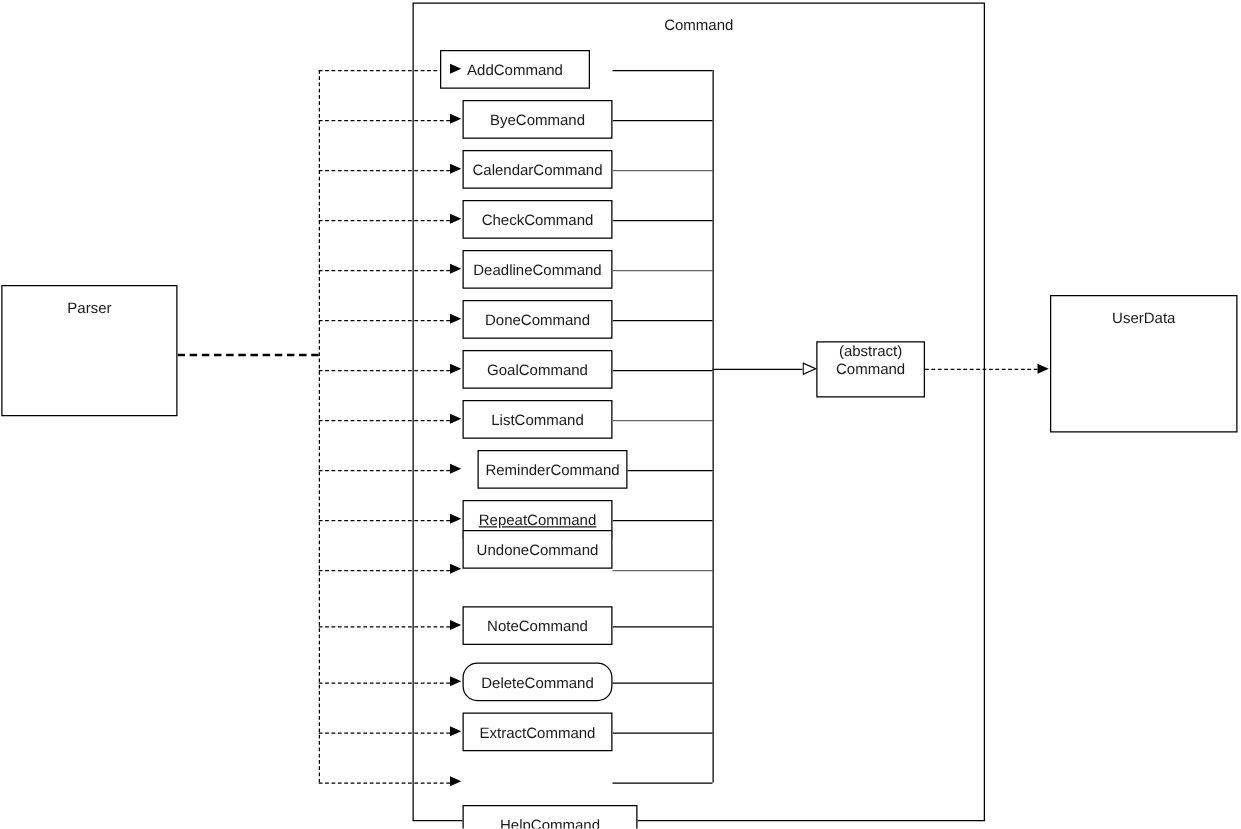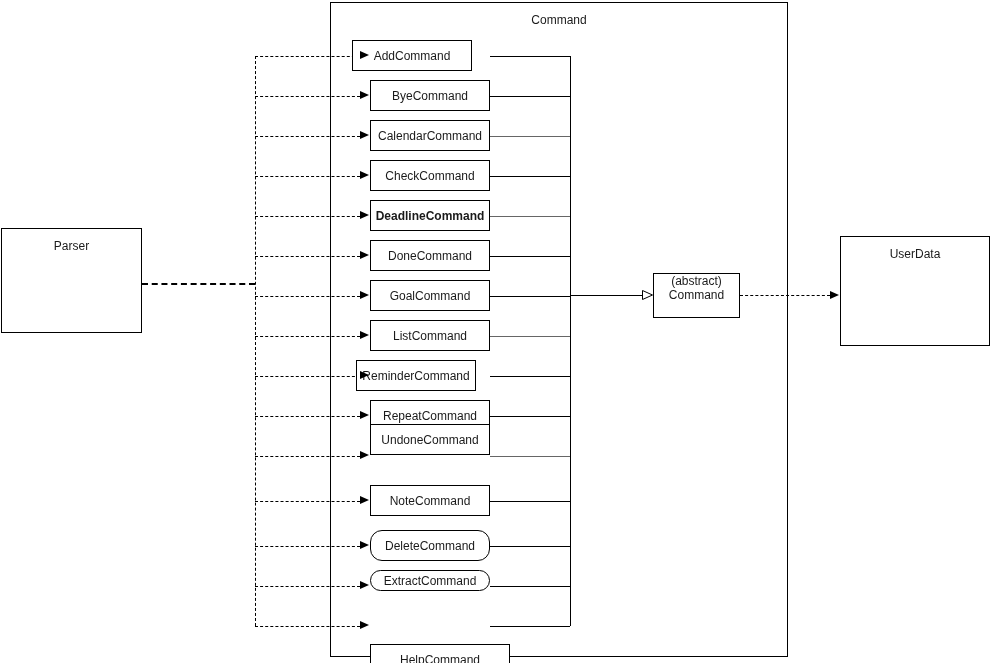--- a/index.html
+++ b/index.html
@@ -152,21 +152,21 @@
       </div>
       <div class="hline thick" style="left: 490px; top: 135.5px; width: 80px; height: 0px;"></div>
       <div class="dash-h" style="left: 255px; top: 135.5px; width: 105px; height: 0px;"></div>
       <div class="arrow-filled" style="left: 360px; top: 131px;"></div>
       <div class="node cmd-box" style="left: 370px; top: 160px; width: 120px; height: 31px;">
         <span class="node-label">CheckCommand</span>
       </div>
       <div class="hline" style="left: 490px; top: 175.5px; width: 80px; height: 0px;"></div>
       <div class="dash-h" style="left: 255px; top: 175.5px; width: 105px; height: 0px;"></div>
       <div class="arrow-filled" style="left: 360px; top: 171px;"></div>
-      <div class="node cmd-box" style="left: 370px; top: 200px; width: 120px; height: 31px; font-weight: bold;">
+      <div class="node cmd-box" style="left: 370px; top: 200px; width: 120px; height: 31px;">
         <span class="node-label">DeadlineCommand</span>
       </div>
       <div class="hline thick" style="left: 490px; top: 215.5px; width: 80px; height: 0px;"></div>
       <div class="dash-h" style="left: 255px; top: 215.5px; width: 105px; height: 0px;"></div>
       <div class="arrow-filled" style="left: 360px; top: 211px;"></div>
       <div class="node cmd-box" style="left: 370px; top: 240px; width: 120px; height: 31px;">
         <span class="node-label">DoneCommand</span>
       </div>
       <div class="hline" style="left: 490px; top: 255.5px; width: 80px; height: 0px;"></div>
       <div class="dash-h" style="left: 255px; top: 255.5px; width: 105px; height: 0px;"></div>
@@ -176,27 +176,27 @@
       </div>
       <div class="hline" style="left: 490px; top: 295.5px; width: 80px; height: 0px;"></div>
       <div class="dash-h" style="left: 255px; top: 295.5px; width: 105px; height: 0px;"></div>
       <div class="arrow-filled" style="left: 360px; top: 291px;"></div>
       <div class="node cmd-box" style="left: 370px; top: 320px; width: 120px; height: 31px;">
         <span class="node-label">ListCommand</span>
       </div>
       <div class="hline thick" style="left: 490px; top: 335.5px; width: 80px; height: 0px;"></div>
       <div class="dash-h" style="left: 255px; top: 335.5px; width: 105px; height: 0px;"></div>
       <div class="arrow-filled" style="left: 360px; top: 331px;"></div>
-      <div class="node cmd-box" style="left: 356px; top: 360px; width: 120px; height: 31px;">
+      <div class="node cmd-box" style="left: 382px; top: 360px; width: 120px; height: 31px;">
         <span class="node-label">ReminderCommand</span>
       </div>
       <div class="hline" style="left: 490px; top: 375.5px; width: 80px; height: 0px;"></div>
       <div class="dash-h" style="left: 255px; top: 375.5px; width: 105px; height: 0px;"></div>
       <div class="arrow-filled" style="left: 360px; top: 371px;"></div>
-      <div class="node cmd-box" style="left: 370px; top: 400px; width: 120px; height: 31px;">
+      <div class="node cmd-box" style="left: 370px; top: 400px; width: 120px; height: 31px; text-decoration: underline;">
         <span class="node-label">RepeatCommand</span>
       </div>
       <div class="hline" style="left: 490px; top: 415.5px; width: 80px; height: 0px;"></div>
       <div class="dash-h" style="left: 255px; top: 415.5px; width: 105px; height: 0px;"></div>
       <div class="arrow-filled" style="left: 360px; top: 411px;"></div>
       <div class="node cmd-box" style="left: 370px; top: 424px; width: 120px; height: 31px;">
         <span class="node-label">UndoneCommand</span>
       </div>
       <div class="hline thick" style="left: 490px; top: 455.5px; width: 80px; height: 0px;"></div>
       <div class="dash-h" style="left: 255px; top: 455.5px; width: 105px; height: 0px;"></div>
@@ -206,21 +206,21 @@
       </div>
       <div class="hline" style="left: 490px; top: 500.5px; width: 80px; height: 0px;"></div>
       <div class="dash-h" style="left: 255px; top: 500.5px; width: 105px; height: 0px;"></div>
       <div class="arrow-filled" style="left: 360px; top: 496px;"></div>
       <div class="node cmd-box" style="left: 370px; top: 530px; width: 120px; height: 31px; border-radius: 12px;">
         <span class="node-label">DeleteCommand</span>
       </div>
       <div class="hline" style="left: 490px; top: 545.5px; width: 80px; height: 0px;"></div>
       <div class="dash-h" style="left: 255px; top: 545.5px; width: 105px; height: 0px;"></div>
       <div class="arrow-filled" style="left: 360px; top: 541px;"></div>
-      <div class="node cmd-box" style="left: 370px; top: 570px; width: 120px; height: 21px; border-radius: 12px;">
+      <div class="node cmd-box" style="left: 370px; top: 570px; width: 120px; height: 31px;">
         <span class="node-label">ExtractCommand</span>
       </div>
       <div class="hline" style="left: 490px; top: 585.5px; width: 80px; height: 0px;"></div>
       <div class="dash-h" style="left: 255px; top: 585.5px; width: 105px; height: 0px;"></div>
       <div class="arrow-filled" style="left: 360px; top: 581px;"></div>
       <div class="node cmd-box" style="left: 370px; top: 610px; width: 140px; height: 31px; margin-top: 34px;">
         <span class="node-label">HelpCommand</span>
       </div>
       <div class="hline" style="left: 490px; top: 625.5px; width: 80px; height: 0px;"></div>
       <div class="dash-h" style="left: 255px; top: 625.5px; width: 105px; height: 0px;"></div>

